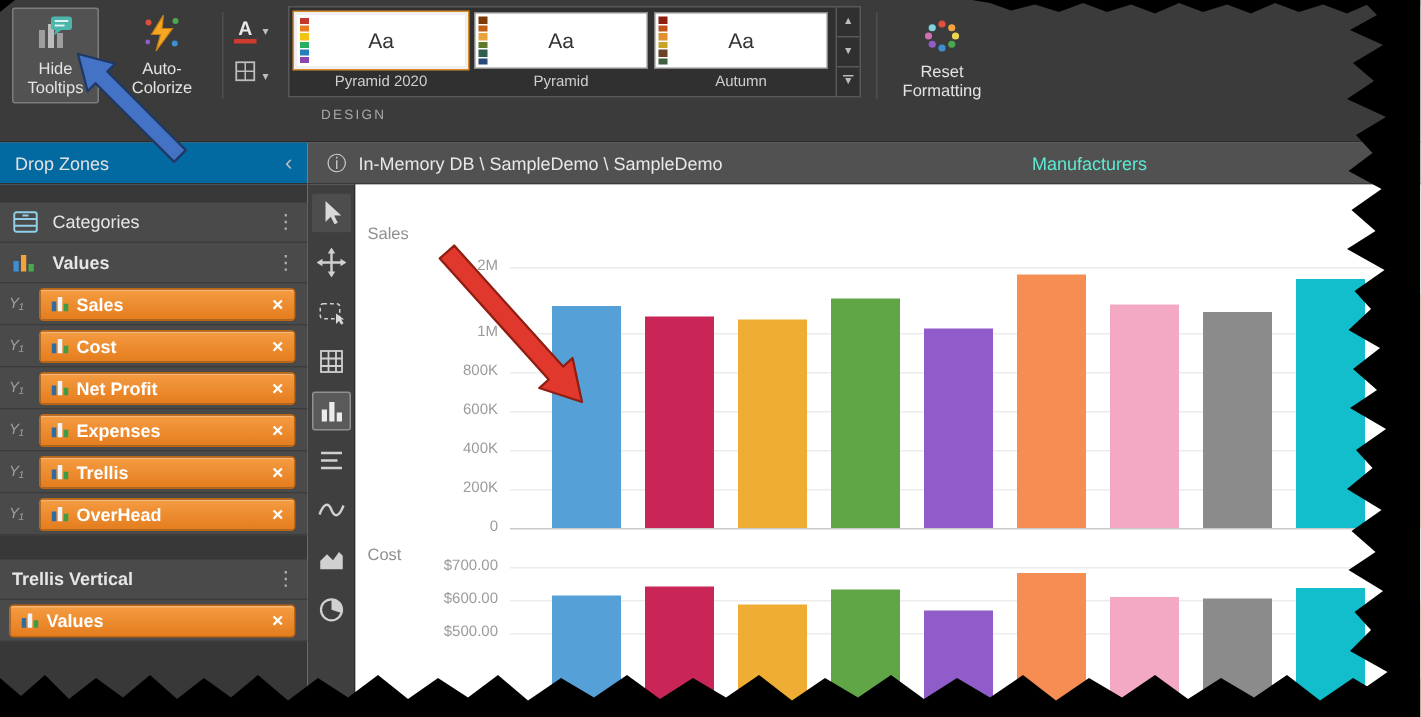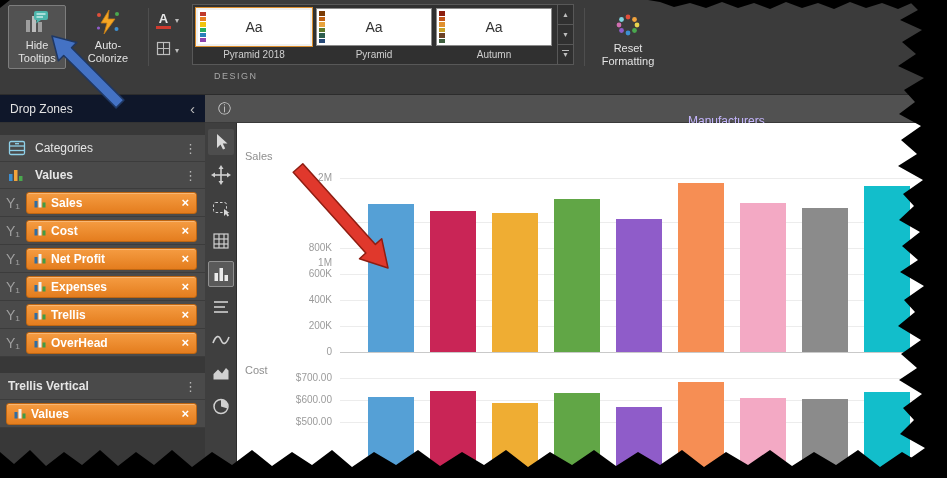--- a/index.html
+++ b/index.html
@@ -29,36 +29,36 @@
   .tile .aa { font-size:14px; color:#333; }
   .tile .pal { position:absolute; left:2px; top:2px; bottom:2px; width:6px; display:flex; flex-direction:column; gap:1px; }
   .tile .pal i { flex:1; display:block; }
   .tile-label { text-align:center; color:#cfcfcf; font-size:10px; margin-top:3px; white-space:nowrap; }
   .spinner { width:16px; margin-left:auto; display:flex; flex-direction:column; border-left:1px solid #585858; }
   .spin-btn { flex:1; color:#bdbdbd; font-size:7px; display:flex; align-items:center; justify-content:center; border-bottom:1px solid #585858; cursor:pointer; }
   .spin-btn.more { text-decoration:overline; border-bottom:none; }
   .design-label { position:absolute; left:214px; top:71px; color:#a8a8a8; font-size:9px; letter-spacing:1.5px; }
 
   
-  .dz-header { position:absolute; top:95px; left:0; width:205px; height:28px; background:#0f172a; color:#e2e2e2; font-size:12px; display:flex; align-items:center; padding:0 10px; border-bottom:1px solid #333; }
+  .dz-header { position:absolute; top:95px; left:0; width:205px; height:28px; background:#0369a1; color:#e2e2e2; font-size:12px; display:flex; align-items:center; padding:0 10px; border-bottom:1px solid #333; }
   .dz-header .col { margin-left:auto; color:#bdbdbd; font-size:15px; cursor:pointer; }
   .crumbbar { position:absolute; top:95px; left:205px; right:0; height:28px; background:#515151; color:#e8e8e8; font-size:12px; display:flex; align-items:center; border-bottom:1px solid #3a3a3a; }
   .crumbbar .info { margin:0 8px 0 13px; color:#cfcfcf; font-size:13px; }
-  .manufacturers { position:absolute; left:483px; top:12px; height:28px; line-height:28px; color:#c4b5fd; }
+  .manufacturers { position:absolute; left:483px; top:0; height:28px; line-height:28px; color:#5eead4; }
 
   
   .leftpanel { position:absolute; top:123px; left:0; width:205px; bottom:0; background:#383838; overflow:hidden; }
   .sect-row { height:27px; background:#4a4a4a; border-bottom:1px solid #3c3c3c; display:flex; align-items:center; padding:0 8px; color:#e6e6e6; font-size:12px; cursor:pointer; }
   .sect-row.first { margin-top:12px; }
   .sect-row.gap-top { margin-top:16px; }
   .sect-row .sicon { width:22px; margin-right:5px; display:flex; align-items:center; }
   .sect-row .dots { margin-left:auto; color:#b5b5b5; font-size:13px; cursor:pointer; }
   .bold { font-weight:bold; }
   .chip-row { height:28px; background:#4a4a4a; border-bottom:1px solid #3c3c3c; display:flex; align-items:center; padding:0 8px 0 6px; }
-  .chip-row .pfx { width:20px; color:#9f9f9f; font-size:14px; }
+  .chip-row .pfx { width:20px; color:#9f9f9f; font-size:10px; font-style:italic; }
   .chip { flex:1; height:22px; background:linear-gradient(180deg,#F59C42,#E47D1E); border:1px solid #BE6612; border-radius:3px; display:flex; align-items:center; padding:0 7px; color:#fff; font-size:12px; font-weight:bold; box-shadow:inset 0 1px 0 rgba(255,255,255,.28); cursor:grab; }
   .chip .cicon { margin-right:5px; display:flex; }
   .chip .x { margin-left:auto; font-weight:bold; cursor:pointer; font-size:13px; line-height:13px; }
 
   
   .toolcol { position:absolute; top:123px; left:205px; width:32px; bottom:0; background:#3f3f3f; border-right:1px solid #2e2e2e; display:flex; flex-direction:column; align-items:center; padding-top:6px; gap:7px; }
   .tool { width:26px; height:26px; display:flex; align-items:center; justify-content:center; border-radius:2px; border:1px solid transparent; cursor:pointer; }
   .tool.sel { background:#5a5a5a; border:1px solid #909090; }
   .tool.hl { background:#4d4d4d; }
 
@@ -137,21 +137,21 @@
               <div class="pal">
                 <i style="background: rgb(192, 57, 43);"></i>
                 <i style="background: rgb(230, 126, 34);"></i>
                 <i style="background: rgb(241, 196, 15);"></i>
                 <i style="background: rgb(39, 174, 96);"></i>
                 <i style="background: rgb(41, 128, 185);"></i>
                 <i style="background: rgb(142, 68, 173);"></i>
               </div>
               <span class="aa">Aa</span>
             </div>
-            <div class="tile-label">Pyramid 2018</div>
+            <div class="tile-label">Pyramid 2020</div>
           </div>
           <div class="tile-wrap">
             <div class="tile">
               <div class="pal">
                 <i style="background: rgb(122, 59, 6);"></i>
                 <i style="background: rgb(192, 95, 18);"></i>
                 <i style="background: rgb(232, 163, 61);"></i>
                 <i style="background: rgb(95, 122, 42);"></i>
                 <i style="background: rgb(46, 94, 78);"></i>
                 <i style="background: rgb(39, 74, 120);"></i>
@@ -202,20 +202,21 @@
 
     <div class="design-label">DESIGN</div>
   </div>
 
   <div class="dz-header">
     <span>Drop Zones</span>
     <span class="col">‹</span>
   </div>
   <div class="crumbbar">
     <span class="info">ⓘ</span>
+    <span class="path">In-Memory DB \ SampleDemo \ SampleDemo</span>
     <span class="manufacturers">Manufacturers</span>
   </div>
 
   <div class="leftpanel">
     <div class="sect-row first">
       <span class="sicon">
         <svg width="18" height="16" viewBox="0 0 18 16">
             <g fill="none" stroke="#8fd0e8" stroke-width="1.3">
               <rect x="1.5" y="1.5" width="15" height="13" rx="1.5"></rect>
               <line x1="1.5" y1="6" x2="16.5" y2="6"></line>
@@ -415,21 +416,21 @@
         </svg>
       </div>
     </div>
 
   <div class="main" id="main">
     <div class="axis-label" style="left:8px;top:27px">Sales</div>
     <div class="axis-label" style="left:8px;top:241px">Cost</div>
   <div class="gridline" style="top: 55px;"></div>
       <div class="tick" style="top: 49px;">2M</div>
       <div class="gridline" style="top: 99px;"></div>
-      <div class="tick" style="top: 93px; margin-top: 41px;">1M</div>
+      <div class="tick" style="top: 93px;">1M</div>
       <div class="gridline" style="top: 125px;"></div>
       <div class="tick" style="top: 119px;">800K</div>
       <div class="gridline" style="top: 151px;"></div>
       <div class="tick" style="top: 145px;">600K</div>
       <div class="gridline" style="top: 177px;"></div>
       <div class="tick" style="top: 171px;">400K</div>
       <div class="gridline" style="top: 203px;"></div>
       <div class="tick" style="top: 197px;">200K</div>
       <div class="gridline zero" style="top: 229px;"></div>
       <div class="tick" style="top: 223px;">0</div>

